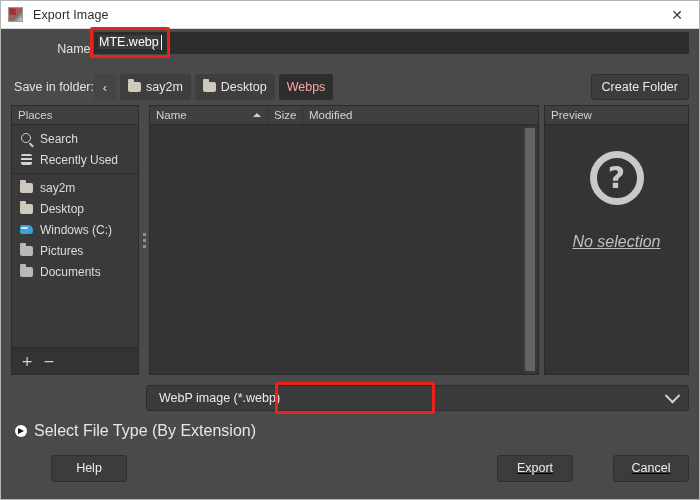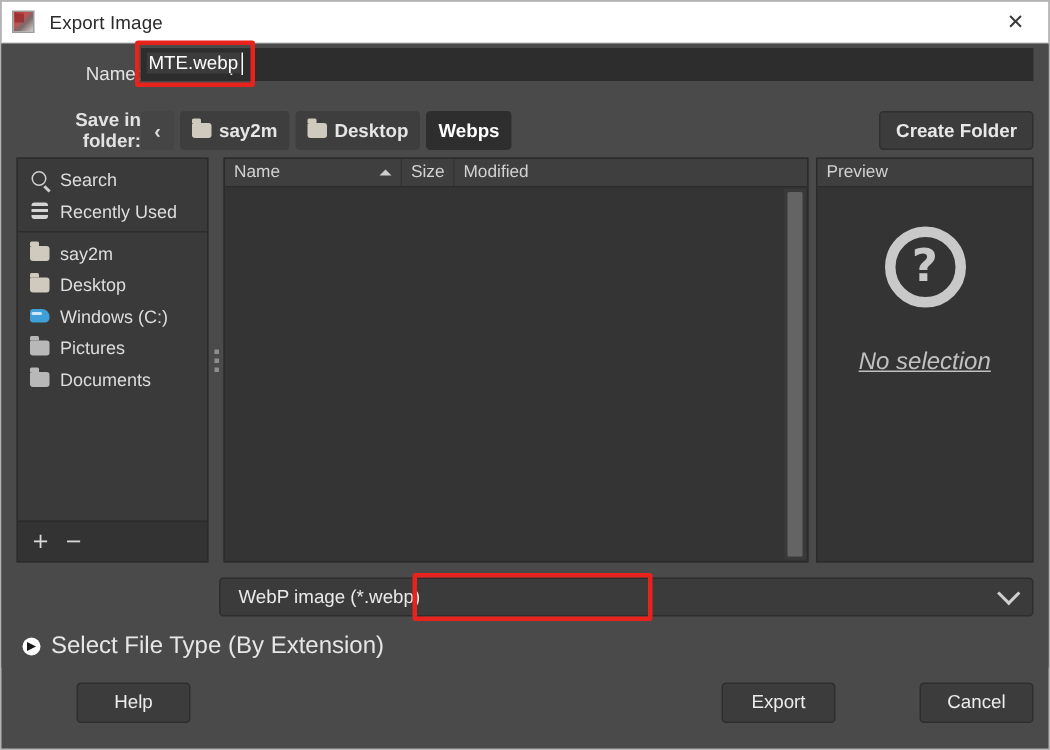--- a/index.html
+++ b/index.html
@@ -141,21 +141,20 @@
     pointer-events: none;
     box-sizing: border-box;
   }
 
   
   .folder-row {
     height: 36px;
     flex: 0 0 36px;
     display: flex;
     align-items: center;
-    font-weight: bold;
   }
   .crumbs {
     display: flex;
     align-items: center;
     gap: 4px;
     flex: 1 1 auto;
   }
   .crumb-back {
     width: 22px; height: 26px;
     display: flex; align-items: center; justify-content: center;
@@ -171,21 +170,21 @@
     height: 26px;
     padding: 0 8px;
     border-radius: 3px;
     background: #3e3e3e;
     color: #e6e6e6;
     font-size: 12.5px;
     white-space: nowrap;
   }
   .crumb.active {
     background: #2e2e2e;
-    color: #ffffff;
+    color: #fca5a5;
   }
   .folder-glyph {
     width: 13px; height: 10px;
     background: #cfcabd;
     border-radius: 1px 2px 2px 2px;
     position: relative;
     flex: 0 0 13px;
   }
   .folder-glyph::before {
     content: "";
@@ -515,21 +514,21 @@
     color: #ececec;
     font-size: 12.5px;
     font-family: "Liberation Sans", sans-serif;
     display: flex;
     align-items: center;
     justify-content: center;
     box-sizing: border-box;
     margin-left: 40px;
   }
   .footer-spacer { flex: 1 1 auto; }
-  .footer-right { display: flex; gap: 16px; }
+  .footer-right { display: flex; gap: 0; text-decoration: underline; }
 </style>
 </head>
 <body>
 
 <div class="window">
 
   <div class="titlebar">
     <div class="title-icon"></div>
     <div class="title-text">Export Image</div>
     <div class="titlebar-spacer"></div>
@@ -563,20 +562,21 @@
         <div class="crumb active">
           <span>Webps</span>
         </div>
       </div>
       <div class="create-folder">Create Folder</div>
     </div>
 
     <div class="panes">
 
       <div class="places">
+        <div class="pane-header">Places</div>
         <div class="places-list">
           <div class="place-item">
             <span class="ic">
                 <span class="ic-search"></span>
               </span>
             <span>Search</span>
           </div>
           <div class="place-item">
             <span class="ic">
                 <span class="ic-recent"></span>

